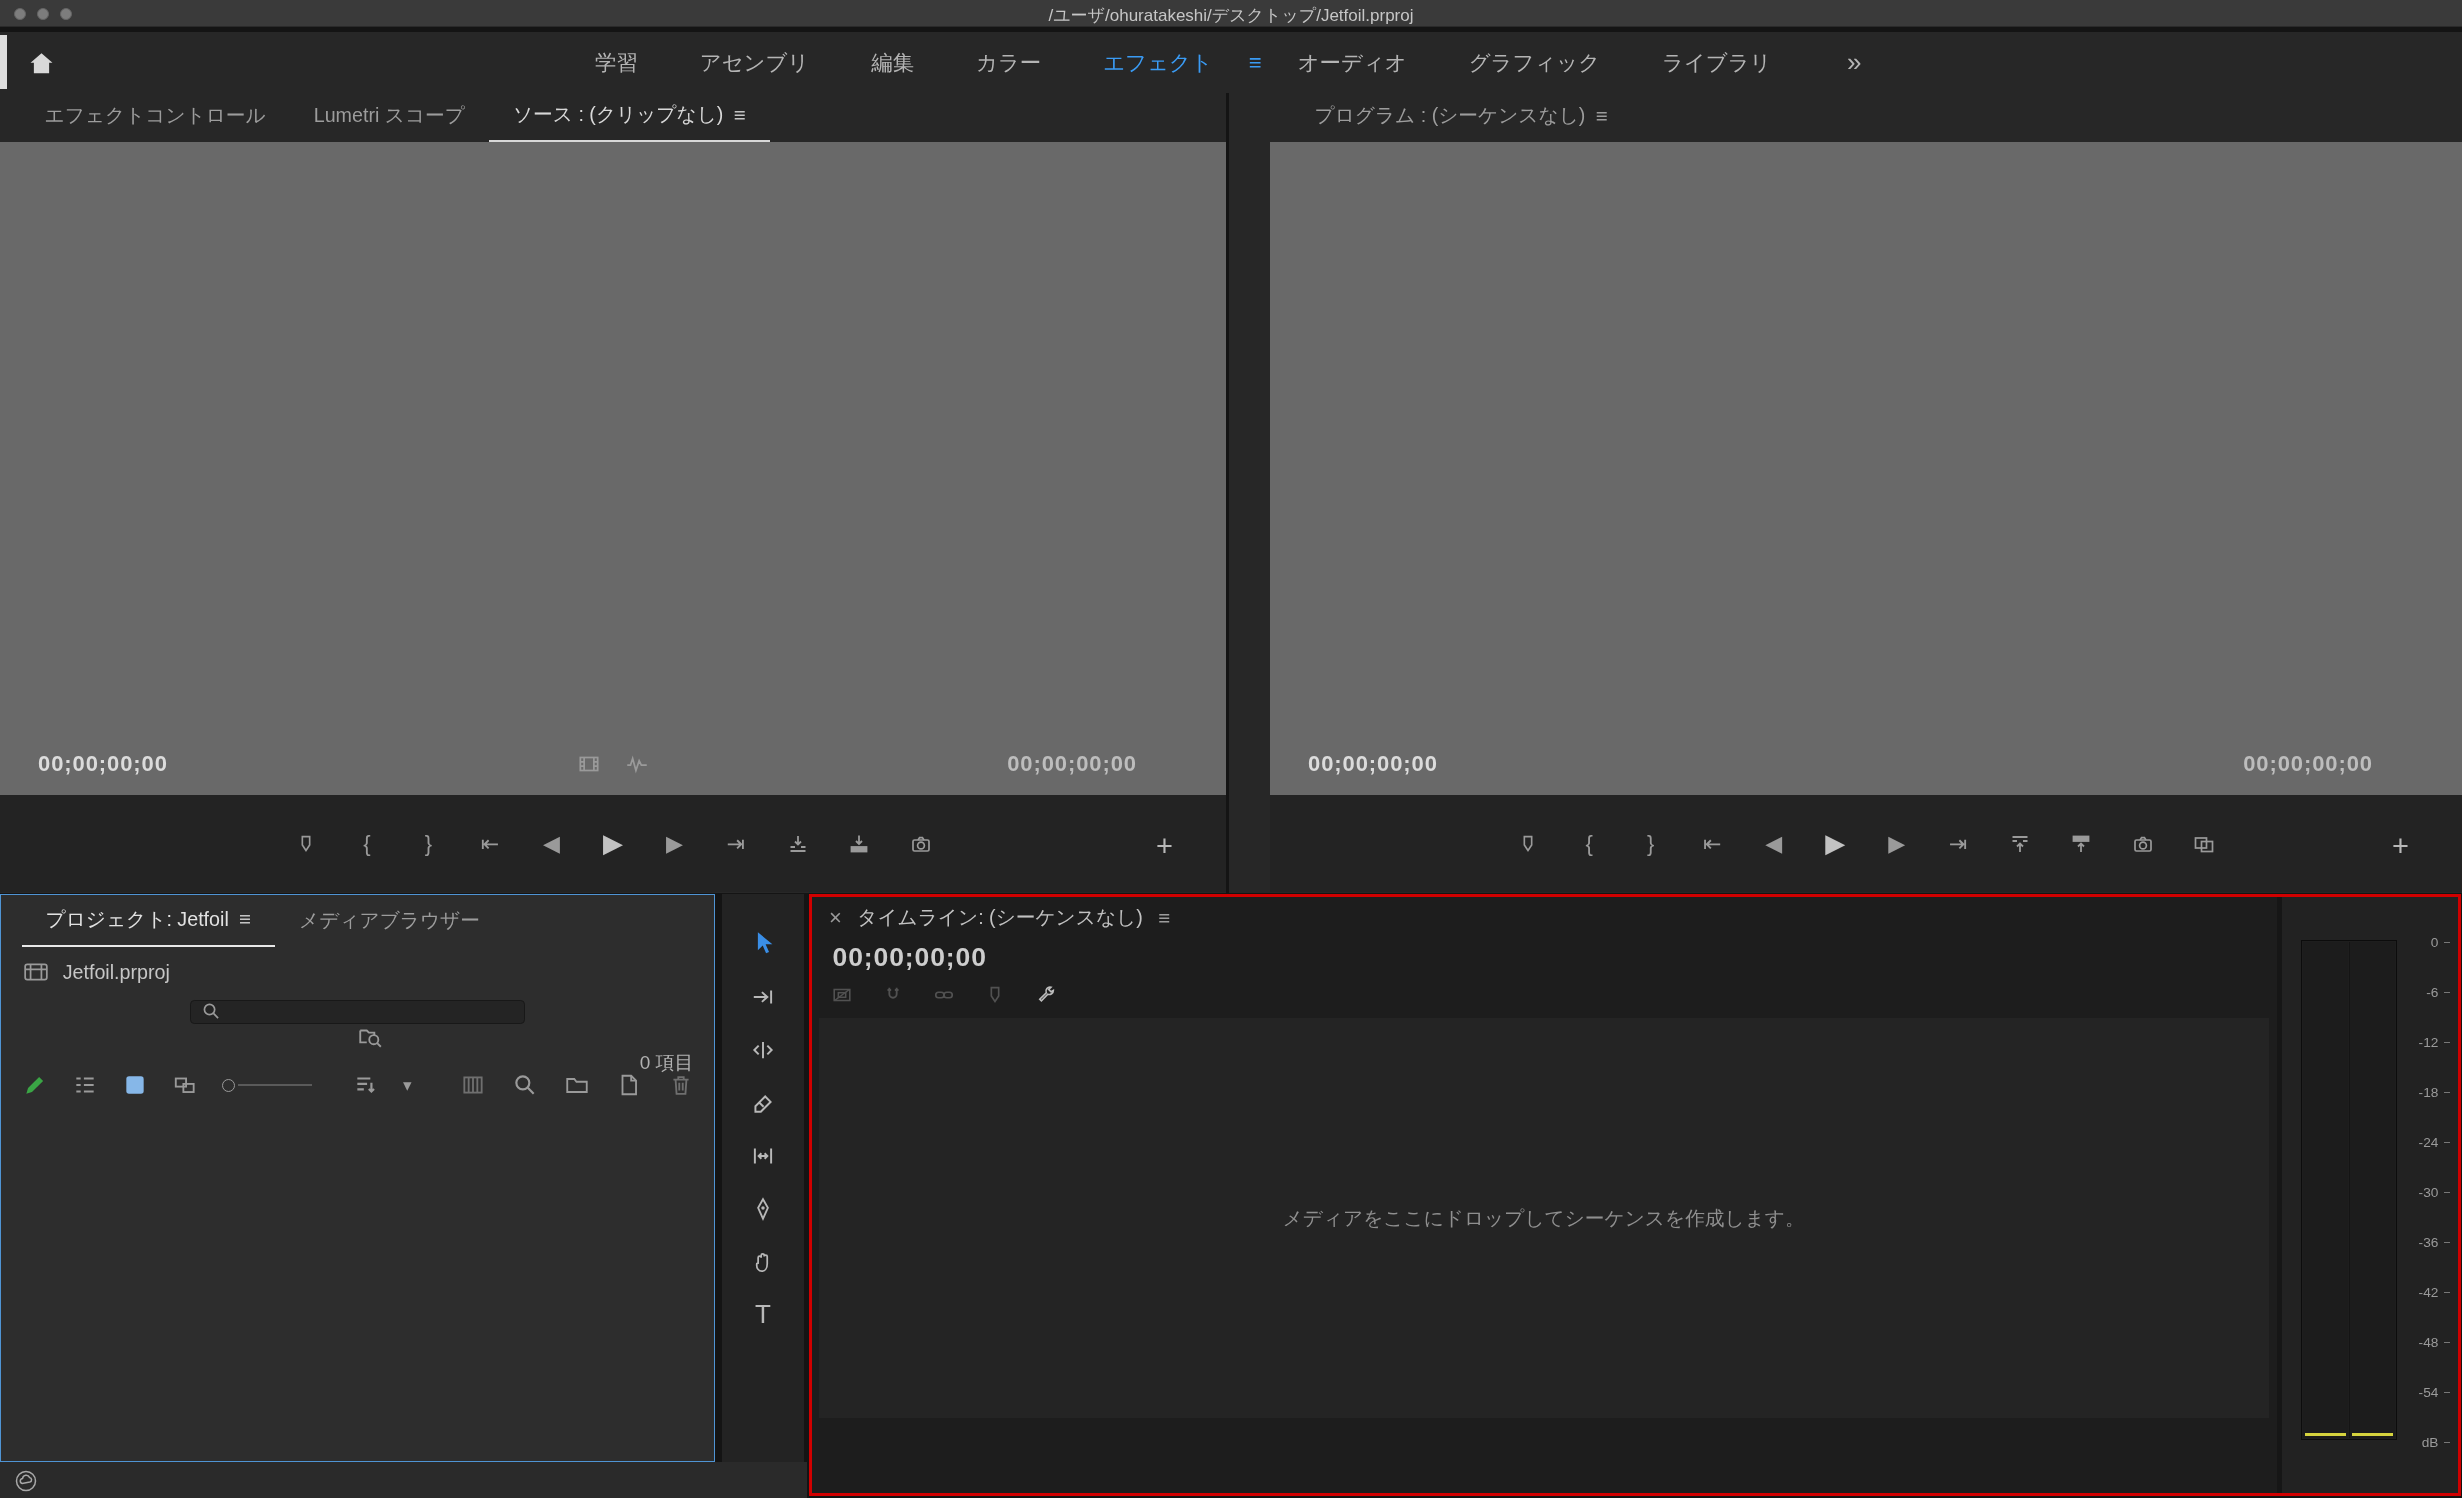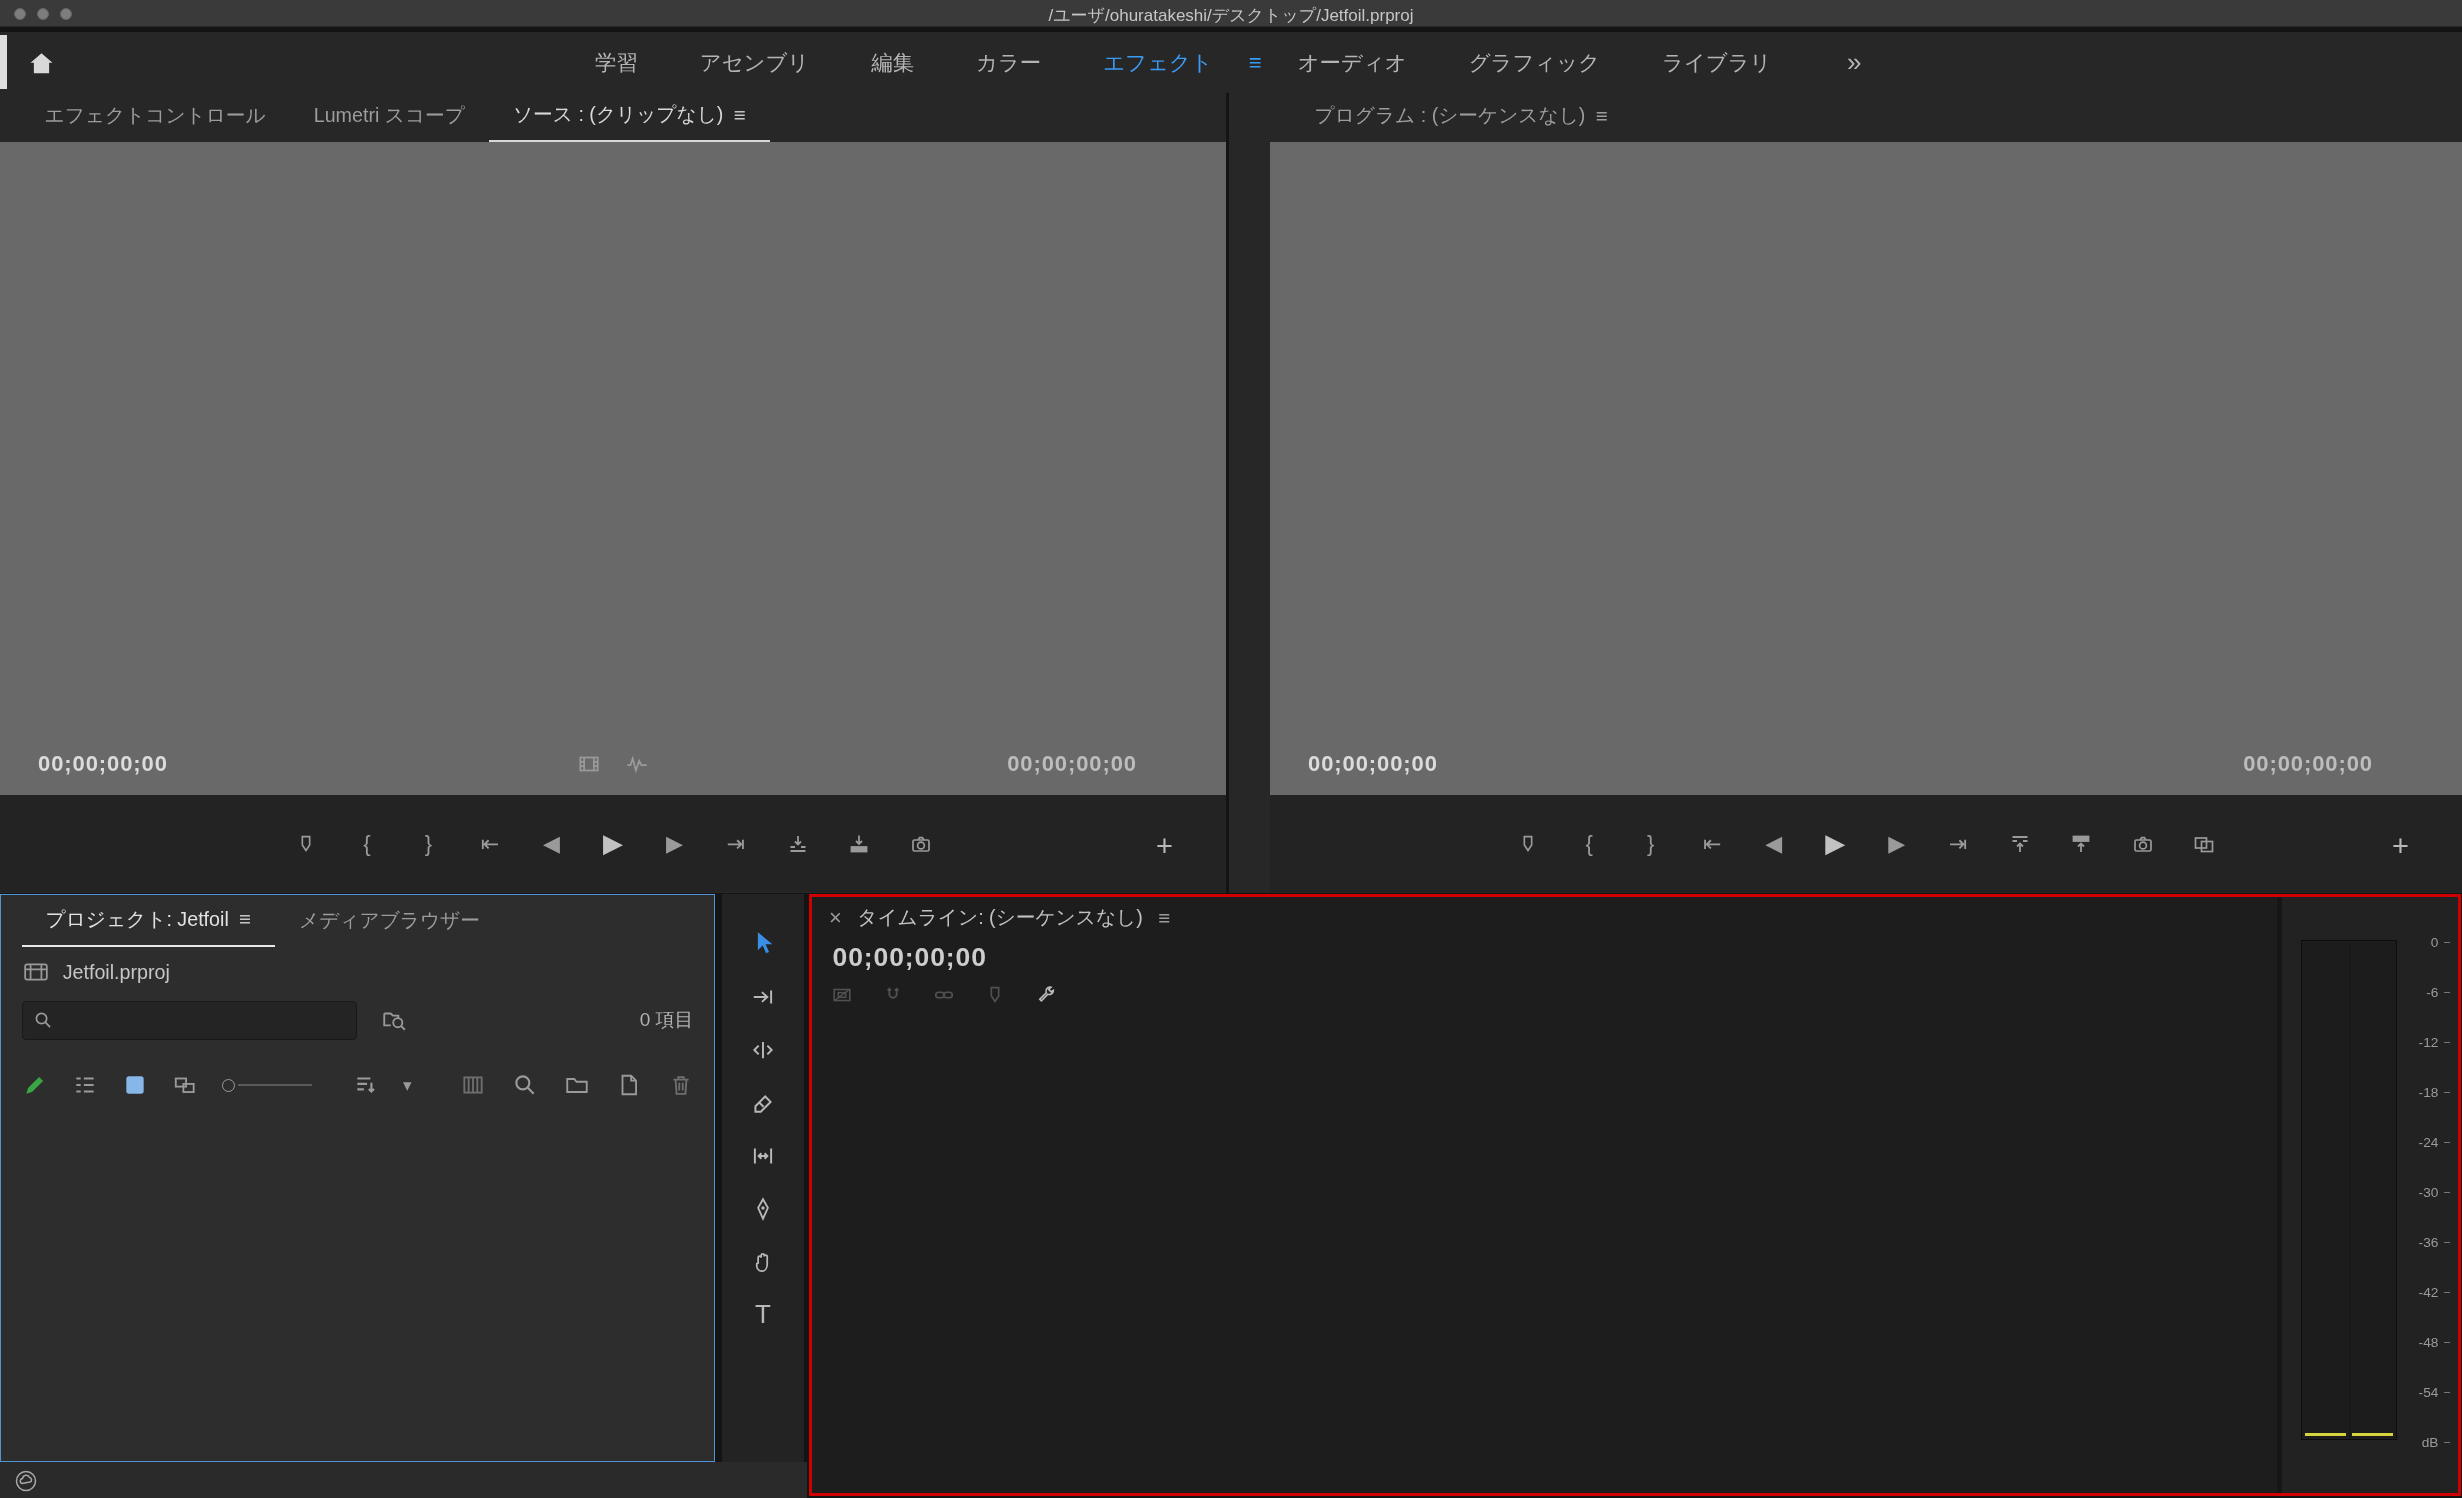--- a/index.html
+++ b/index.html
@@ -55,21 +55,21 @@
   .ticon.play { color:#c2c2c2; font-size:26px; }
   .plus-btn { position:absolute; right:53px; bottom:29px; font-size:29px; color:#b8b8b8; }
 
   
   .project-panel { position:absolute; left:0; top:894px; width:715px; height:568px;
     background:#2d2d2d; border:1.7px solid #4f94d4; display:flex; flex-direction:column; }
   .project-panel .ptabs { background:#2d2d2d; height:50px; }
   .project-panel .ptab.active { color:#e2e2e2; border-bottom:2.6px solid #e8e8e8; }
   .file-row { margin-top:6.8px; height:41px; display:flex; align-items:center; gap:13.7px; padding-left:22px; }
   .file-name { font-size:19.7px; color:#c6c6c6; }
-  .search-row { margin:6.8px 20.5px 0 20.5px; height:41px; display:flex; align-items:center; }
+  .search-row { margin:6.8px 20.5px 0 20.5px; height:41px; display:flex; align-items:center;flex-direction:column; }
   .search-field { width:335px; height:39px; background:#242424; border:0.9px solid #181818;
     border-radius:4.3px; display:flex; align-items:center; padding:0 10.3px; gap:8.5px; }
   .search-field input { flex:1; background:transparent; border:none; outline:none;
     color:#d0d0d0; font-size:19px; font-family:inherit; }
   .search-bin { margin-left:24px; }
   .item-count { margin-left:auto; font-size:19px; color:#b2b2b2; }
   .media-drop { margin:13.7px 20.5px 0 20.5px; height:321px; border:0.9px solid #525252;
     display:flex; align-items:center; justify-content:center; }
   .media-drop span { font-size:19.7px; color:#a2a2a2; }
   .proj-toolbar { margin-top:20.5px; height:48px; display:flex; align-items:center;
@@ -451,20 +451,23 @@
           <svg width="22" height="22" viewBox="0 0 24 24" stroke="#9a9a9a" stroke-width="1.8" fill="none">
               <path d="M8 4h8v9l-4 6-4-6z"></path>
             </svg>
         </span>
         <span>
           <svg width="22" height="22" viewBox="0 0 24 24" stroke="#bdbdbd" stroke-width="1.8" fill="none">
               <path d="M20 7a4.5 4.5 0 0 1-6 4.2L7 18.4 5.2 16.6l7.1-6.9A4.5 4.5 0 0 1 17.5 3.5L15 6l2.4 2.4z"></path>
             </svg>
         </span>
       </div>
+      <div class="tl-drop">
+        <span>メディアをここにドロップしてシーケンスを作成します。</span>
+      </div>
       <div class="tl-bottom"></div>
     </div>
     <div class="meter-panel">
       <div class="meter-bars">
         <div class="meter-bar"></div>
         <div class="meter-bar"></div>
       </div>
       <div class="meter-ticks">
         <span>0</span>
         <span>-6</span>

